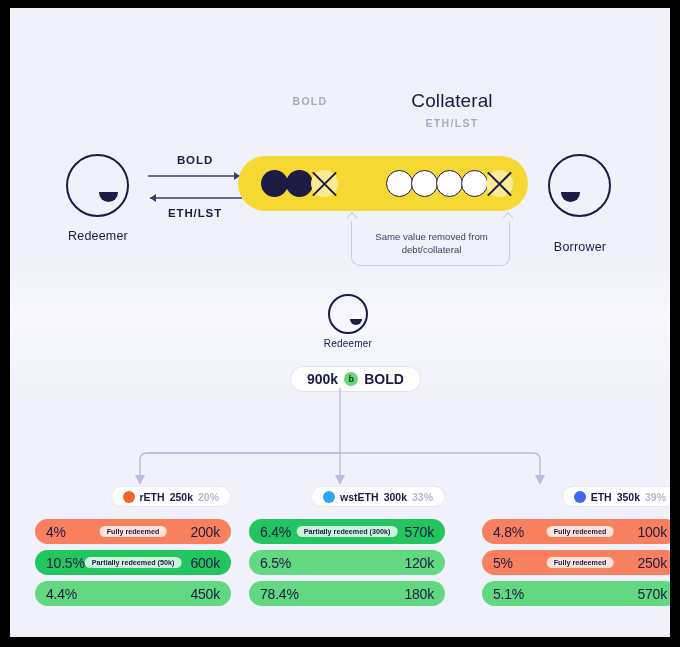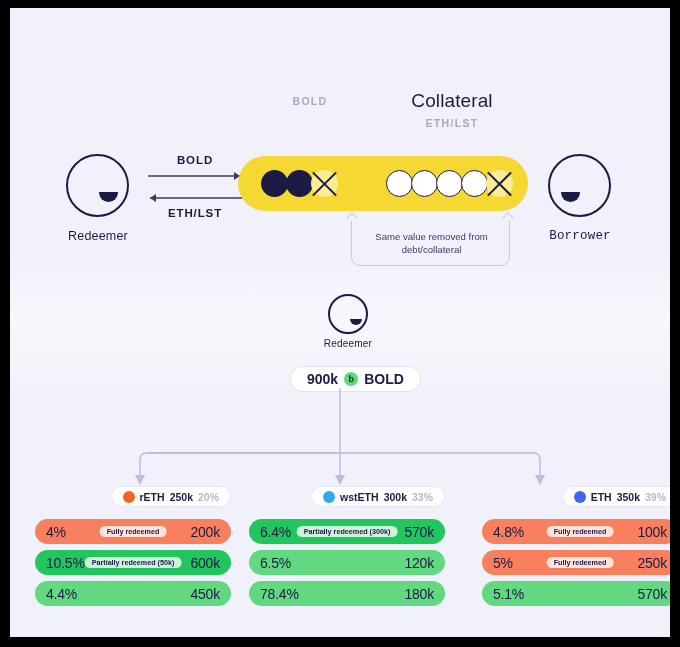--- a/index.html
+++ b/index.html
@@ -81,21 +81,21 @@
     left: 31px; top: 36px; width: 19px; height: 9.5px;
     border-radius: 0 0 19px 19px;
   }
   #lb-redeemer { left: 36px; top: 221px; width: 104px; }
 
   #av-borrower { left: 538px; top: 146px; width: 63px; height: 63px; }
   #av-borrower .mouth {
     left: 11px; top: 36px; width: 19px; height: 9.5px;
     border-radius: 0 0 19px 19px;
   }
-  #lb-borrower { left: 518px; top: 221px; width: 104px; font-family: Liberation Mono, monospace; }
+  #lb-borrower { left: 518px; top: 232px; width: 104px; }
 
   #av-redeemer2 { left: 318px; top: 286px; width: 40px; height: 40px; }
   #av-redeemer2 .mouth {
     left: 20px; top: 23px; width: 12px; height: 6px;
     border-radius: 0 0 12px 12px;
   }
   #lb-redeemer2 { left: 288px; top: 330px; width: 100px; font-size: 10px; }
 
   
   #exchange { position: absolute; left: 130px; top: 140px; width: 110px; height: 85px; }

